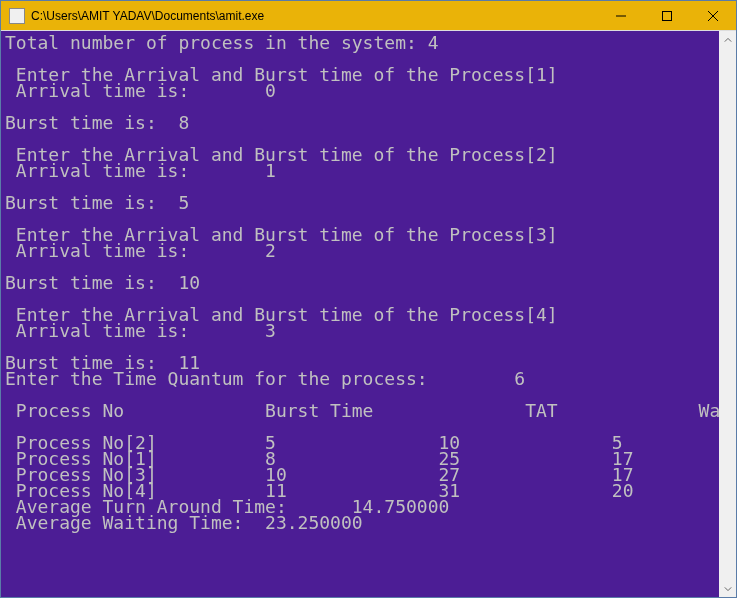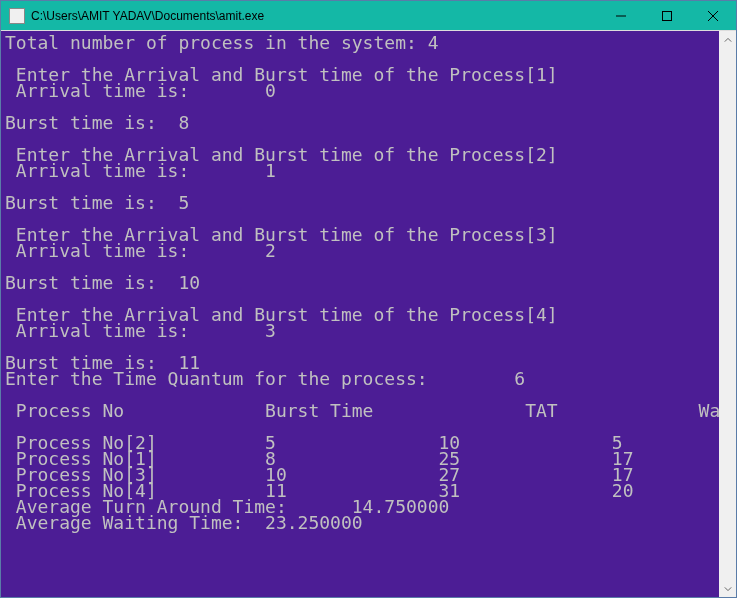--- a/index.html
+++ b/index.html
@@ -6,21 +6,21 @@
   body {
     font-family: 'Segoe UI', Tahoma, sans-serif;
     background: #fff;
     width: 737px;
     height: 598px;
     overflow: hidden;
     border: 1px solid #5a7ca8;
   }
   .titlebar {
     height: 30px;
-    background: #14b8a6;
+    background: #eab308;
     display: flex;
     align-items: center;
     border-bottom: 1px solid #ddd;
   }
   .title-icon {
     width: 16px;
     height: 16px;
     margin-left: 8px;
     margin-right: 6px;
     border: 1px solid #888;

